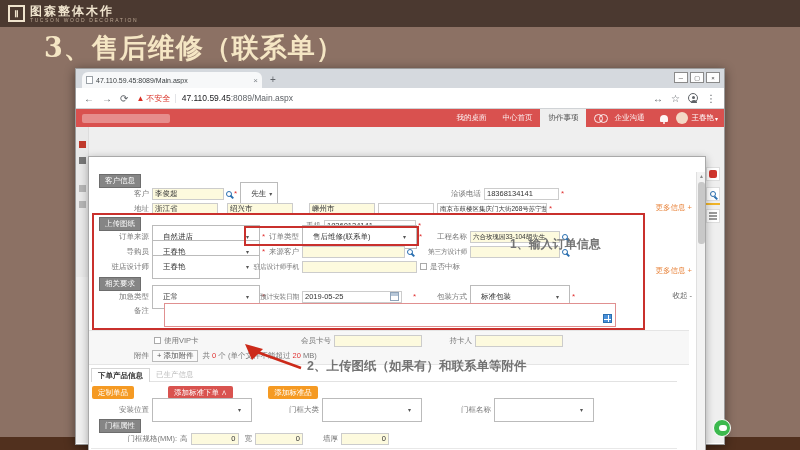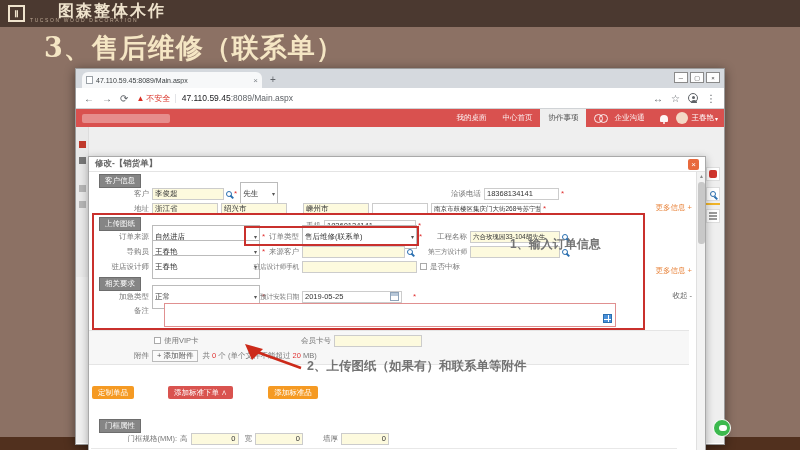--- a/index.html
+++ b/index.html
@@ -4,21 +4,21 @@
 <style>
   * { margin:0; padding:0; box-sizing:border-box; }
   html,body { width:800px; height:450px; }
   body { font-family:"Liberation Sans", sans-serif; }
   .slide { position:relative; width:800px; height:450px; background:#8c7164; overflow:hidden; }
 
   
   .topbar { position:absolute; left:0; top:0; width:800px; height:27px; background:#4b3930; display:flex; align-items:center; padding-left:8px; }
   .logo-ico { width:17px; height:17px; border:2px solid #efe3cd; color:#efe3cd; font-size:9px; font-weight:bold; display:flex; align-items:center; justify-content:center; margin-right:5px; }
   .logo-ico::before { content:"Ⅱ"; }
-  .logo-txt1 { color:#efe3cd; font-size:16px; font-weight:bold; letter-spacing:2px; line-height:12px;margin-left:28px; }
+  .logo-txt1 { color:#efe3cd; font-size:12px; font-weight:bold; letter-spacing:2px; line-height:12px; }
   .logo-txt2 { color:#b9a591; font-size:5px; letter-spacing:1.6px; line-height:6px; }
   .slide-title { position:absolute; left:44px; top:30px; font-family:"DejaVu Serif", serif; font-size:27px; font-weight:bold; color:#f5e6c4; letter-spacing:1px; }
   .bottom-strip { position:absolute; left:0; top:437px; width:800px; height:13px; background:#51301e; }
 
   
   .browser { position:absolute; left:75px; top:68px; width:650px; height:377px; background:#fff; box-shadow:0 2px 10px rgba(0,0,0,.45); border:1px solid #9b9b9b; }
   .tabstrip { position:relative; height:19px; background:#d5d9de; display:flex; align-items:flex-end; }
   .tab { position:relative; margin-left:6px; width:180px; height:16px; background:#f7f8f9; border-radius:6px 6px 0 0; display:flex; align-items:center; padding:0 4px; }
   .fav { width:7px; height:8px; border:1px solid #9aa0a6; background:#fff; margin-right:3px; flex:none; }
   .tab-title { font-size:7px; color:#3c4043; white-space:nowrap; overflow:hidden; flex:1; }
@@ -83,21 +83,21 @@
   .msb-thumb { position:absolute; left:1px; top:10px; width:7px; height:62px; background:#c8c8c8; border-radius:3px; }
   .mbody { position:absolute; left:0; top:15px; right:9px; bottom:22px; overflow:hidden; }
 
   .badge { position:absolute; left:10px; background:#858585; border:1px solid #6d6d6d; color:#fff; font-size:7.5px; padding:1px 5px; white-space:nowrap; }
   .mrow { position:absolute; left:10px; width:588px; height:15px; }
   .g { position:absolute; top:0; height:15px; display:flex; align-items:center; }
   .lb { font-size:7.5px; color:#777; text-align:right; margin-right:3px; white-space:nowrap; flex:none; }
   .lb.s { font-size:6.8px; letter-spacing:-.3px; }
   .ipt { height:12px; background:#fdfade; border:1px solid #ccc; font-size:7.5px; color:#333; padding:0 2px; line-height:10px; white-space:nowrap; overflow:hidden; flex:none; }
   .ipt.w { background:#fff; }
-  .sel { height:24px; background:#fff; border:1px solid #bbb; font-size:7.5px; color:#333; padding:0 2px; line-height:10px; display:flex; align-items:center; white-space:nowrap; overflow:hidden; flex:none; }
+  .sel { height:24px; background:#fff; border:1px solid #bbb; font-size:7.5px; color:#333; padding:0 10px; line-height:10px; display:flex; align-items:center; white-space:nowrap; overflow:hidden; flex:none; }
   .sel::after { content:"▾"; font-size:6px; color:#555; margin-left:auto; padding-left:3px; }
   .req { color:#e03131; font-size:8px; margin-left:2px; flex:none; }
   .req::before { content:"*"; }
   .mag.blue { margin-left:2px; }
   .cb { width:7px; height:7px; border:1px solid #aaa; background:#fff; flex:none; margin-right:3px; }
   .cbl { font-size:7.5px; color:#777; white-space:nowrap; }
   .cal { width:9px; height:9px; border:1px solid #8fa3b8; background:linear-gradient(#b7c7d8,#b7c7d8) 0 0/9px 3px no-repeat,#fff; margin-left:-12px; flex:none; }
   .moreinfo { position:absolute; font-size:7.5px; color:#e8833a; white-space:nowrap; }
   .collapse { position:absolute; font-size:7.5px; color:#666; white-space:nowrap; }
   .remark-box { position:absolute; left:65px; width:452px; height:24px; border:1px solid #e09090; background:#fff; }
@@ -196,24 +196,20 @@
         <div class="rs-btn">
             <span class="mag"></span>
           </div>
         <div class="rs-underline"></div>
         <div class="rs-btn">
             <span class="grid-gray"></span>
           </div>
       </div>
 
       <div class="modal">
-        <div class="mtitle">
-          <span class="mtitle-txt">修改-【销货单】</span>
-          <span class="mclose"></span>
-        </div>
 
         <div class="mbody">
 
           <div class="badge" style="top:2px;">客户信息</div>
 
           <div class="mrow" style="top:14px;">
             <div class="g" style="left:0;">
               <span class="lb" style="width:50px;">客户</span>
               <span class="ipt" style="width:72px;">李俊超</span>
               <span class="mag blue"></span>
@@ -229,21 +225,21 @@
               <span class="lb" style="width:52px;">洽谈电话</span>
               <span class="ipt w" style="width:75px;">18368134141</span>
               <span class="req"></span>
             </div>
           </div>
 
           <div class="mrow" style="top:29px;">
             <div class="g" style="left:0;">
               <span class="lb" style="width:50px;">地址</span>
               <span class="ipt" style="width:66px;">浙江省</span>
-              <span class="ipt" style="width:66px;margin-left:3px;">绍兴市</span>
+              <span class="ipt" style="width:66px;margin-left:9px;">绍兴市</span>
               <span class="ipt" style="width:66px;margin-left:16px;">嵊州市</span>
               <span class="ipt w" style="width:56px;margin-left:3px;"></span>
               <span class="ipt w" style="width:110px;margin-left:3px;font-size:6.5px;">南京市鼓楼区集庆门大街268号苏宁慧谷E07-2-12</span>
               <span class="req"></span>
             </div>
           </div>
           <span class="moreinfo" style="right:4px;top:31px;">更多信息 +</span>
 
           <div class="redbox" style="left:3px;top:41px;width:553px;height:117px;"></div>
 
@@ -308,63 +304,90 @@
               <span class="lb" style="width:50px;">加急类型</span>
               <span class="sel" style="width:108px;">正常</span>
               <span class="req"></span>
             </div>
             <div class="g" style="left:150px;">
               <span class="lb s" style="width:50px;">预计安装日期</span>
               <span class="ipt w" style="width:100px;">2019-05-25</span>
               <span class="cal"></span>
               <span class="req" style="margin-left:14px;"></span>
             </div>
+            <div class="g" style="left:318px;">
+              <span class="lb" style="width:50px;">包装方式</span>
+              <span class="sel" style="width:100px;">标准包装</span>
+              <span class="req"></span>
+            </div>
           </div>
           <span class="collapse" style="right:4px;top:119px;">收起 -</span>
 
           <div class="mrow" style="top:131px;height:26px;">
             <div class="g" style="left:0;">
               <span class="lb" style="width:50px;">备注</span>
             </div>
             <div class="remark-box">
               <span class="gridicon"></span>
             </div>
           </div>
 
           <div class="band" style="top:158px;height:35px;"></div>
           <div class="mrow" style="top:161px;">
             <div class="g" style="left:55px;">
               <span class="cb"></span>
               <span class="cbl">使用VIP卡</span>
             </div>
             <div class="g" style="left:180px;">
               <span class="lb" style="width:52px;">会员卡号</span>
+              <span class="ipt" style="width:88px;"></span>
+            </div>
+            <div class="g" style="left:323px;">
+              <span class="lb" style="width:50px;">持卡人</span>
               <span class="ipt" style="width:88px;"></span>
             </div>
           </div>
           <div class="mrow" style="top:176px;">
             <div class="g" style="left:0;">
               <span class="lb" style="width:50px;">附件</span>
               <span class="attach-btn">+ 添加附件</span>
               <span class="attach-txt">
                 <span>共</span>
                 <span class="attach-num">0</span>
                 <span>个 (单个文件不能超过</span>
                 <span class="attach-num">20</span>
                 <span>MB)</span>
               </span>
             </div>
           </div>
 
+          <div class="tabbar" style="top:196px;">
+            <span class="ptab on">下单产品信息</span>
+            <span class="ptab off">已生产信息</span>
+          </div>
           <div class="mrow" style="top:213px;left:2px;display:flex;align-items:center;">
             <span class="obtn orange" style="margin-left:1px;">定制单品</span>
             <span class="obtn redbtn" style="margin-left:34px;">添加标准下单 ∧</span>
             <span class="obtn orange" style="margin-left:35px;">添加标准品</span>
           </div>
 
+          <div class="mrow" style="top:230px;">
+            <div class="g" style="left:0;">
+              <span class="lb" style="width:50px;">安装位置</span>
+              <span class="sel" style="width:100px;"></span>
+            </div>
+            <div class="g" style="left:168px;">
+              <span class="lb" style="width:52px;">门框大类</span>
+              <span class="sel" style="width:100px;"></span>
+            </div>
+            <div class="g" style="left:340px;">
+              <span class="lb" style="width:52px;">门框名称</span>
+              <span class="sel" style="width:100px;"></span>
+            </div>
+          </div>
 
           <div class="badge" style="top:247px;">门框属性</div>
 
           <div class="mrow" style="top:259px;">
             <div class="g" style="left:0;">
               <span class="lb" style="width:78px;">门框规格(MM):</span>
               <span class="cbl">高</span>
               <span class="ipt spec-ipt" style="margin-left:3px;">0</span>
               <span class="cbl" style="margin-left:6px;">宽</span>
               <span class="ipt spec-ipt" style="margin-left:3px;">0</span>

